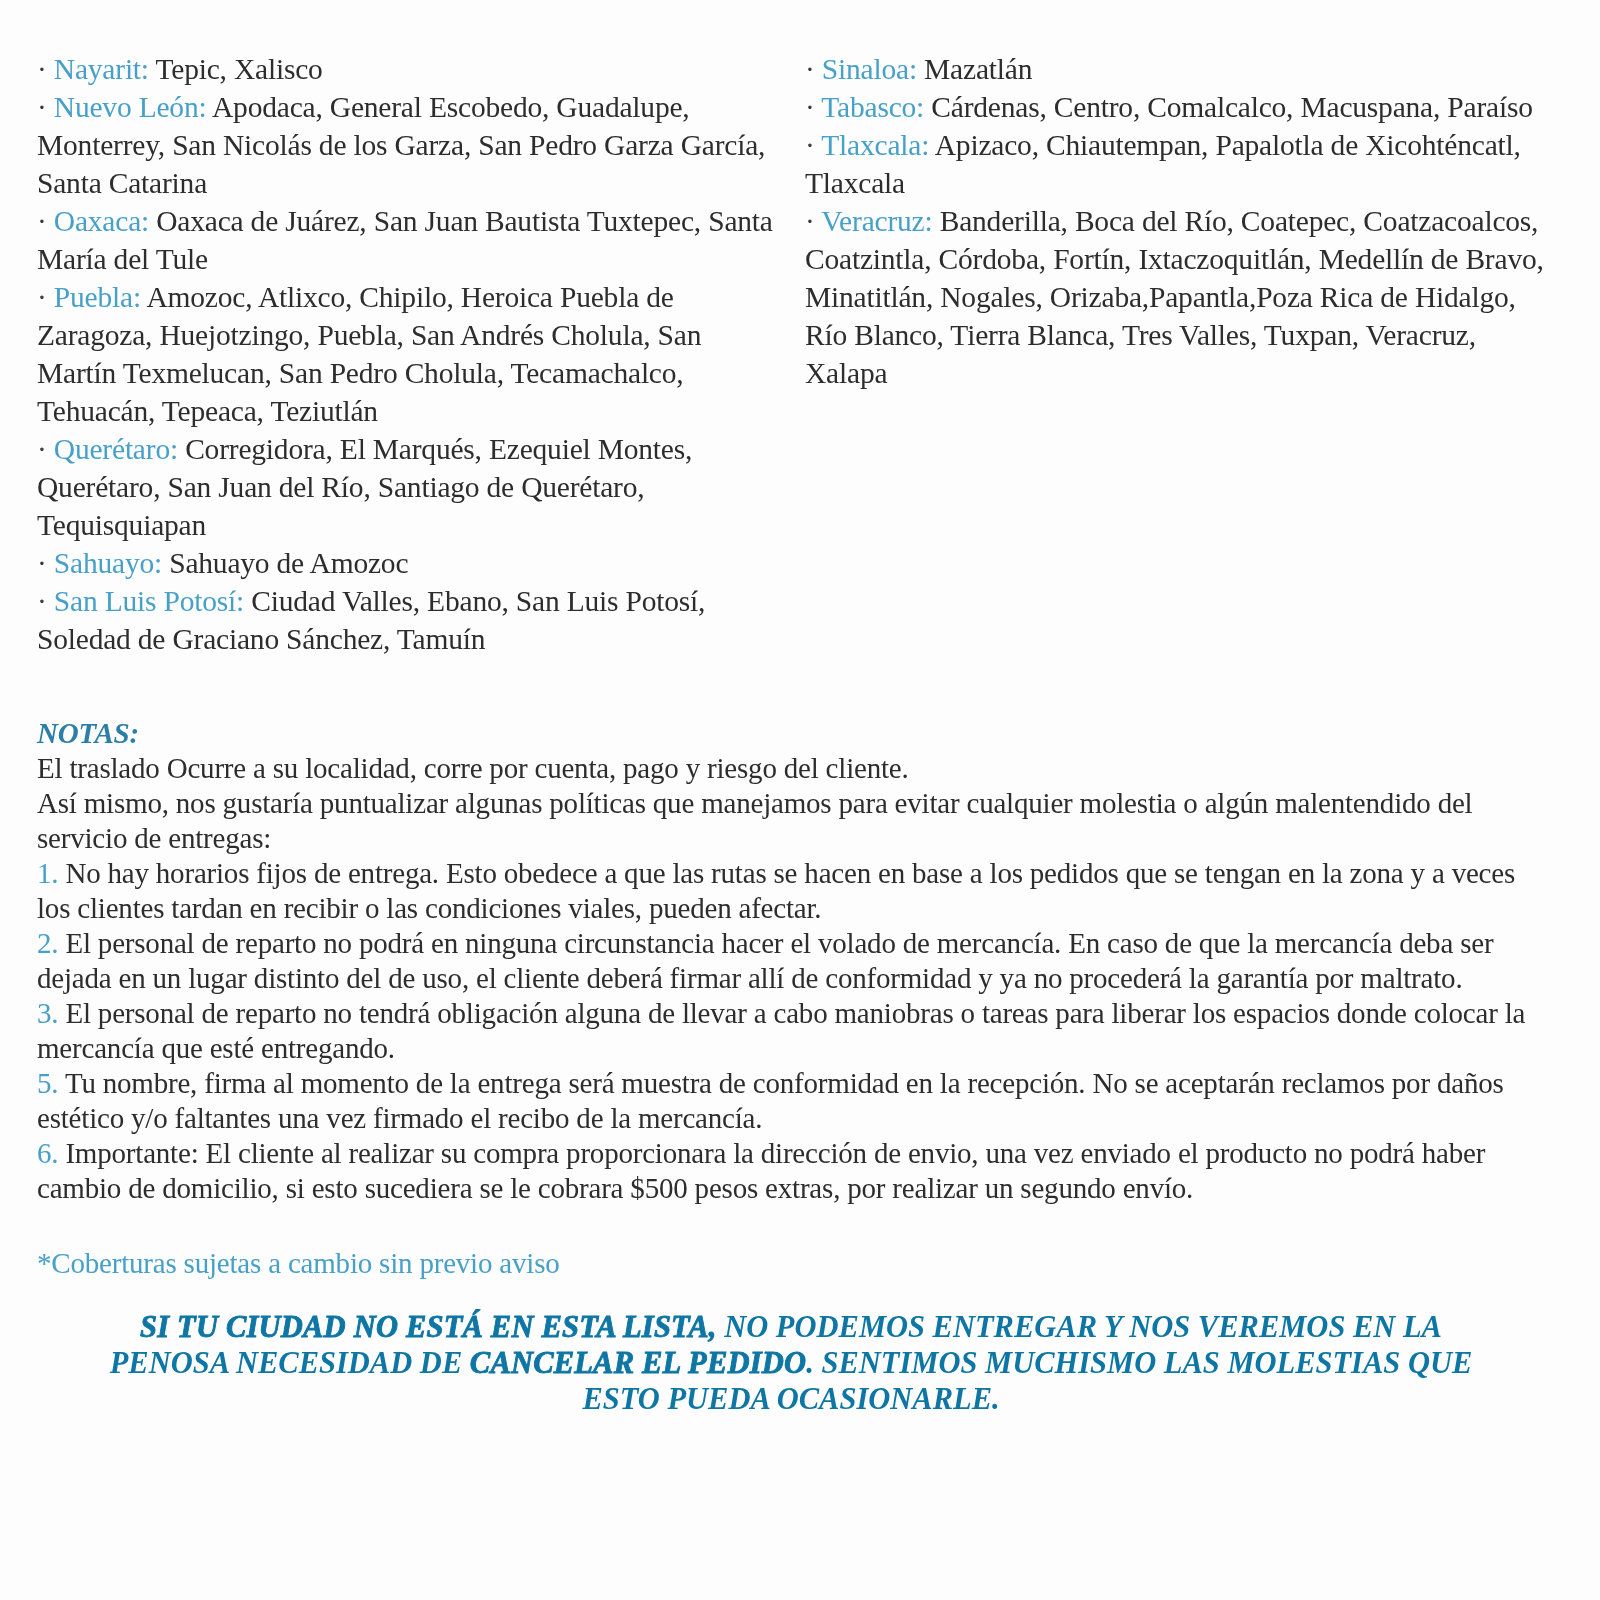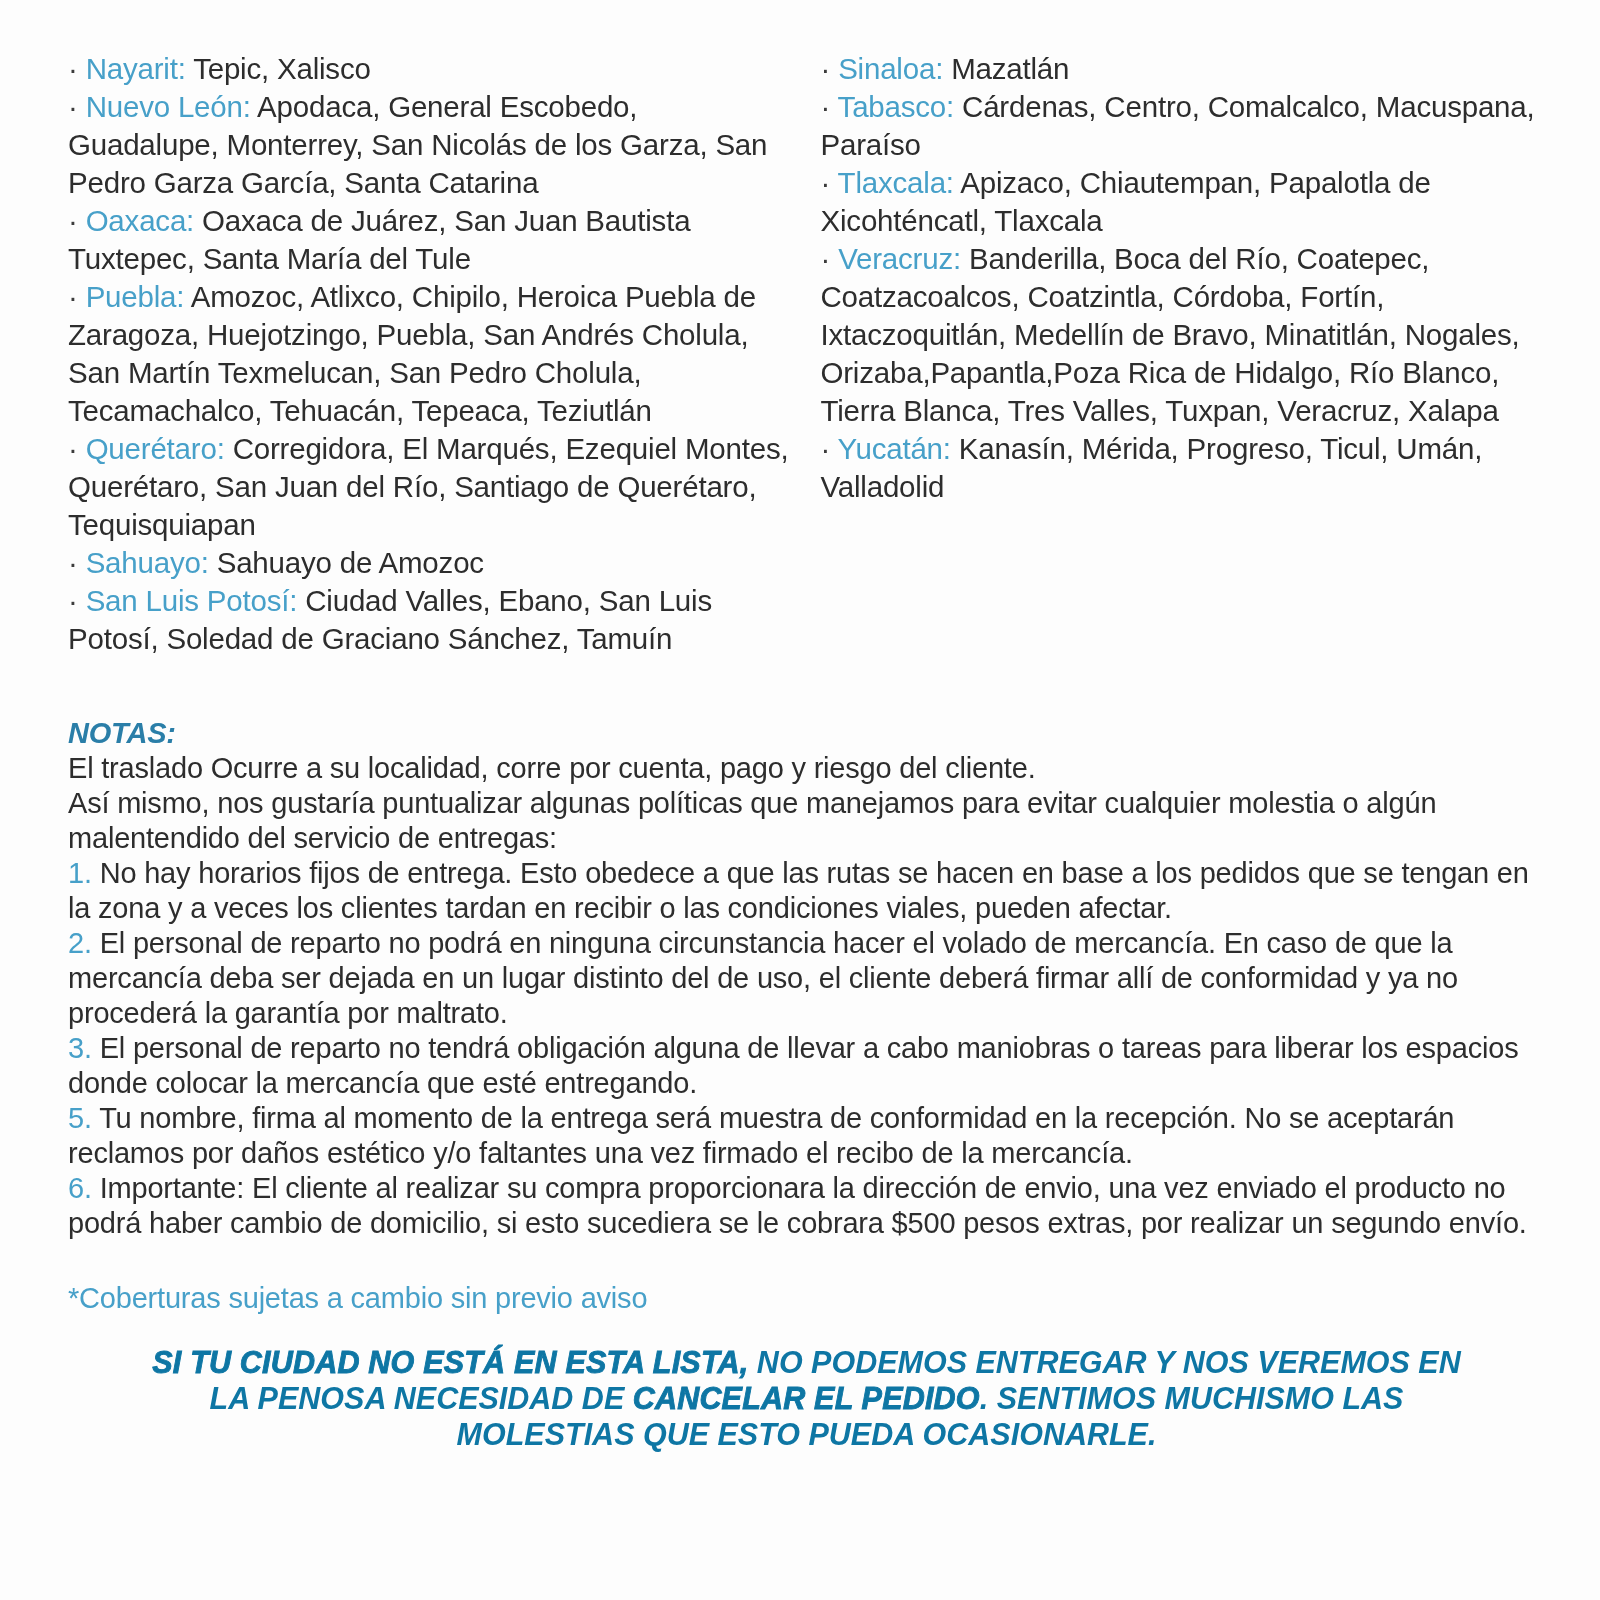--- a/index.html
+++ b/index.html
@@ -5,21 +5,22 @@
   * { margin:0; padding:0; box-sizing:border-box; }
   html,body { width:1600px; height:1600px; }
   body {
     background:#fdfdfd;
     font-family:"Liberation Sans", sans-serif;
     color:#2d2d2d;
     overflow:hidden;
   }
   .page {
     width:1600px; height:1600px;
-    padding:50px 55px 0 68px;
+    padding:50px 55px 0 37px;
+    font-family:Liberation Serif, serif;
   }
   
   .columns {
     display:flex;
     gap:28px;
     min-height:658px;
     align-items:flex-start;
   }
   .col { flex:1 1 0; }
   .entry {
@@ -77,21 +78,20 @@
         <p class="entry"><span class="bullet">· </span><span class="state">Puebla: </span><span class="cities">Amozoc, Atlixco, Chipilo, Heroica Puebla de Zaragoza, Huejotzingo, Puebla, San Andrés Cholula, San Martín Texmelucan, San Pedro Cholula, Tecamachalco, Tehuacán, Tepeaca, Teziutlán</span></p>
         <p class="entry"><span class="bullet">· </span><span class="state">Querétaro: </span><span class="cities">Corregidora, El Marqués, Ezequiel Montes, Querétaro, San Juan del Río, Santiago de Querétaro, Tequisquiapan</span></p>
         <p class="entry"><span class="bullet">· </span><span class="state">Sahuayo: </span><span class="cities">Sahuayo de Amozoc</span></p>
         <p class="entry"><span class="bullet">· </span><span class="state">San Luis Potosí: </span><span class="cities">Ciudad Valles, Ebano, San Luis Potosí, Soledad de Graciano Sánchez, Tamuín</span></p>
       </div>
     <div class="col">
         <p class="entry"><span class="bullet">· </span><span class="state">Sinaloa: </span><span class="cities">Mazatlán</span></p>
         <p class="entry"><span class="bullet">· </span><span class="state">Tabasco: </span><span class="cities">Cárdenas, Centro, Comalcalco, Macuspana, Paraíso</span></p>
         <p class="entry"><span class="bullet">· </span><span class="state">Tlaxcala: </span><span class="cities">Apizaco, Chiautempan, Papalotla de Xicohténcatl, Tlaxcala</span></p>
         <p class="entry"><span class="bullet">· </span><span class="state">Veracruz: </span><span class="cities">Banderilla, Boca del Río, Coatepec, Coatzacoalcos, Coatzintla, Córdoba, Fortín, Ixtaczoquitlán, Medellín de Bravo, Minatitlán, Nogales, Orizaba,Papantla,Poza Rica de Hidalgo, Río Blanco, Tierra Blanca, Tres Valles, Tuxpan, Veracruz, Xalapa</span></p>
-        <p class="entry"><span class="bullet">· </span><span class="state">Yucatán: </span><span class="cities">Kanasín, Mérida, Progreso, Ticul, Umán, Valladolid</span></p>
       </div>
   </div>
 
   <div class="notes">
     <p class="notes-heading">NOTAS:</p>
     <p class="note-par">El traslado Ocurre a su localidad, corre por cuenta, pago y riesgo del cliente.</p>
     <p class="note-par">Así mismo, nos gustaría puntualizar algunas políticas que manejamos para evitar cualquier molestia o algún malentendido del servicio de entregas:</p>
     <div>
         <p class="note-par"><span class="note-num">1. </span><span>No hay horarios fijos de entrega. Esto obedece a que las rutas se hacen en base a los pedidos que se tengan en la zona y a veces los clientes tardan en recibir o las condiciones viales, pueden afectar.</span></p>
         <p class="note-par"><span class="note-num">2. </span><span>El personal de reparto no podrá en ninguna circunstancia hacer el volado de mercancía. En caso de que la mercancía deba ser dejada en un lugar distinto del de uso, el cliente deberá firmar allí de conformidad y ya no procederá la garantía por maltrato.</span></p>

